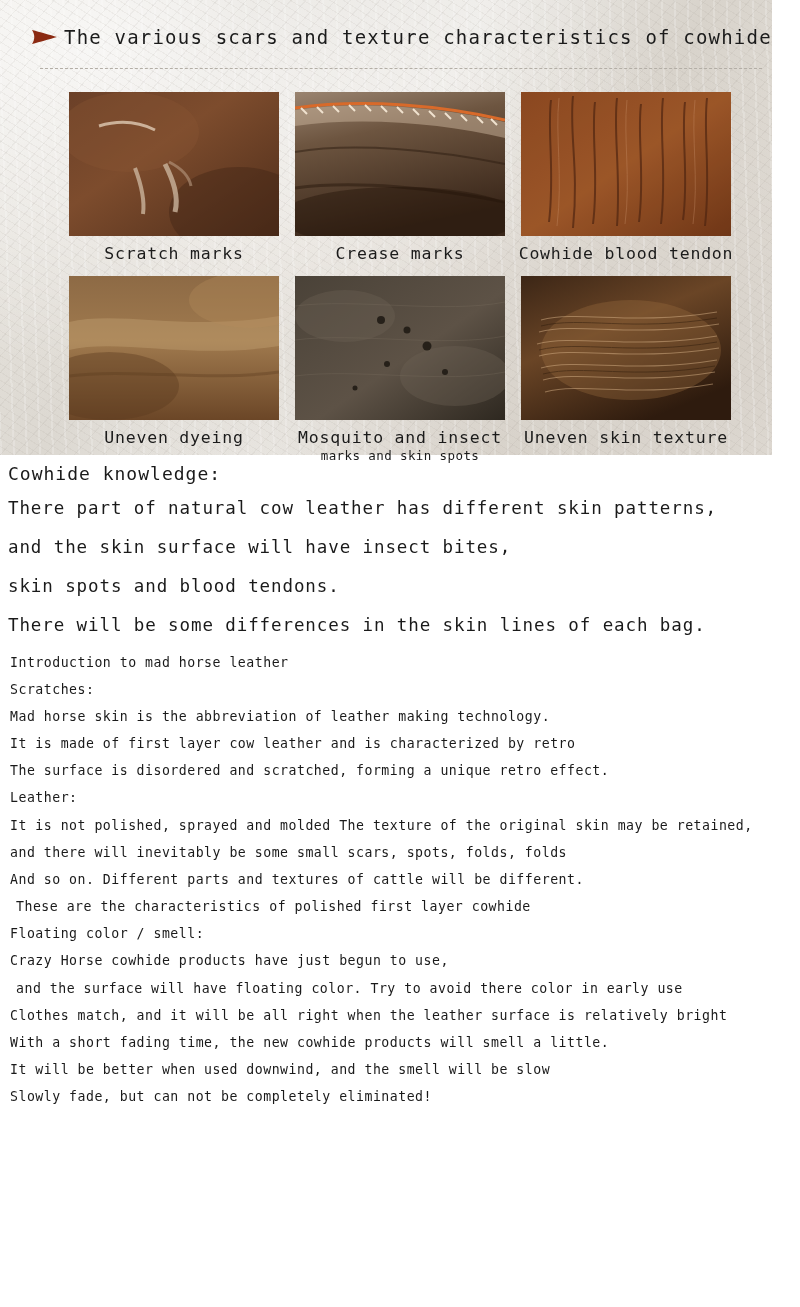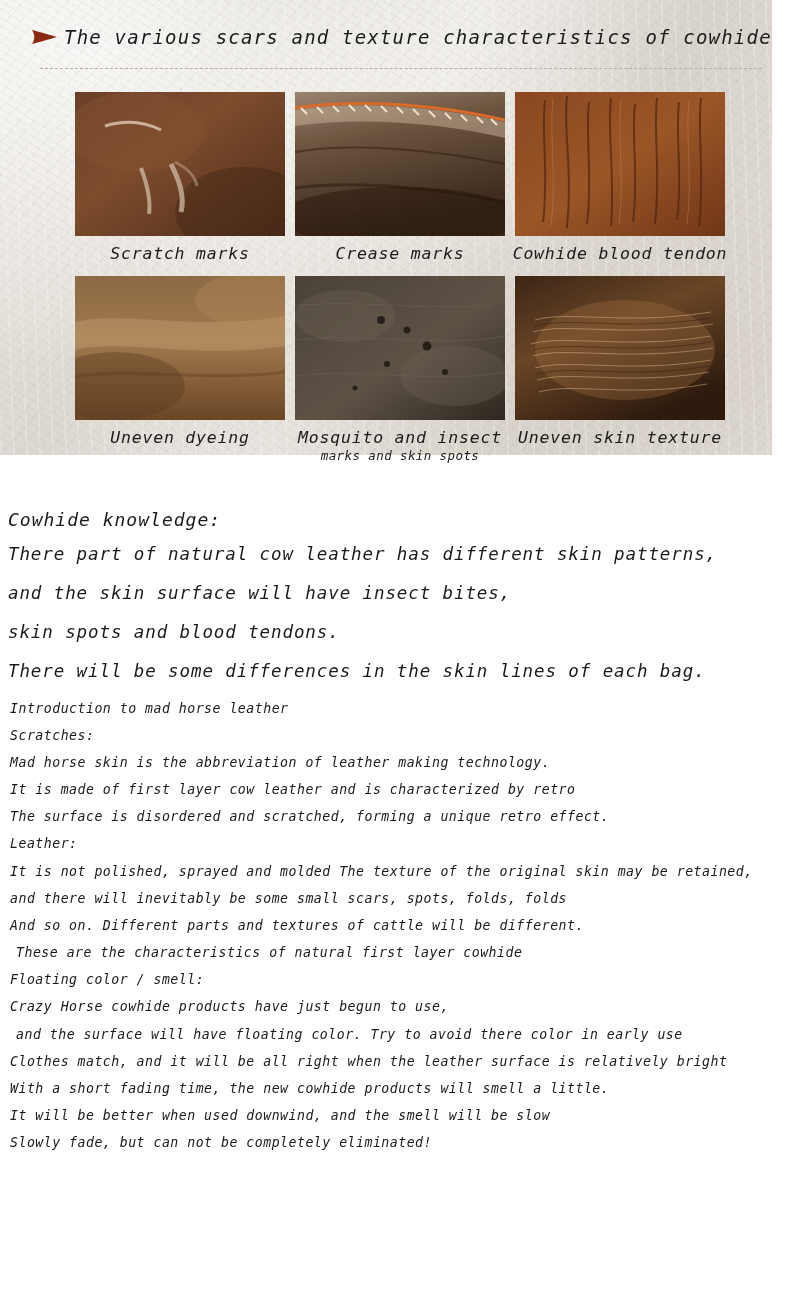--- a/index.html
+++ b/index.html
@@ -11,21 +11,20 @@
   body {
     font-family: "DejaVu Sans Mono", monospace;
     background: #ffffff;
     color: #1a1a1a;
   }
   .page {
     width: 772px;
     min-height: 1307px;
     position: relative;
     overflow: hidden;
-    font-style: italic;
   }
 
   
   .panel {
     position: relative;
     width: 800px;
     height: 455px;
     background:
       radial-gradient(ellipse at 12% 10%, rgba(255,255,255,0.75), rgba(255,255,255,0) 55%),
       radial-gradient(ellipse at 85% 80%, rgba(214,208,200,0.85), rgba(255,255,255,0) 60%),
@@ -80,21 +79,21 @@
   .grid {
     position: absolute;
     left: 0;
     top: 92px;
     width: 800px;
     z-index: 3;
   }
   .row {
     display: flex;
     justify-content: center;
-    gap: 10px;
+    gap: 16px;
   }
   .cell {
     width: 210px;
     display: flex;
     flex-direction: column;
     align-items: center;
   }
   .swatch {
     width: 210px;
     height: 144px;
@@ -115,23 +114,22 @@
     display: block;
     font-size: 12.5px;
     letter-spacing: 0.4px;
     margin-top: 2px;
   }
   .row2 { margin-top: 12px; }
 
   
   .body {
     position: relative;
-    padding: 14px 0 18px 6px;
+    padding: 4px 0 18px 6px;
     background: #fff;
-    margin-top: 36px;
   }
   .lead-title {
     font-size: 18px;
     letter-spacing: 1px;
     margin: 4px 0 14px 2px;
   }
   .lead-line {
     font-size: 17.5px;
     letter-spacing: 0.9px;
     margin: 0 0 19px 2px;
@@ -346,21 +344,21 @@
     <div class="small-block">
       <div class="small-line">Introduction to mad horse leather</div>
       <div class="small-line">Scratches:</div>
       <div class="small-line">Mad horse skin is the abbreviation of leather making technology.</div>
       <div class="small-line">It is made of first layer cow leather and is characterized by retro</div>
       <div class="small-line">The surface is disordered and scratched, forming a unique retro effect.</div>
       <div class="small-line">Leather:</div>
       <div class="small-line">It is not polished, sprayed and molded The texture of the original skin may be retained,</div>
       <div class="small-line">and there will inevitably be some small scars, spots, folds, folds</div>
       <div class="small-line">And so on. Different parts and textures of cattle will be different.</div>
-      <div class="small-line indent-1">These are the characteristics of natural first layer cowhide</div>
+      <div class="small-line indent-1">These are the characteristics of polished first layer cowhide</div>
       <div class="small-line">Floating color / smell:</div>
       <div class="small-line">Crazy Horse cowhide products have just begun to use,</div>
       <div class="small-line indent-1">and the surface will have floating color. Try to avoid there color in early use</div>
       <div class="small-line">Clothes match, and it will be all right when the leather surface is relatively bright</div>
       <div class="small-line">With a short fading time, the new cowhide products will smell a little.</div>
       <div class="small-line">It will be better when used downwind, and the smell will be slow</div>
       <div class="small-line">Slowly fade, but can not be completely eliminated!</div>
     </div>
   </div>
 </div>

